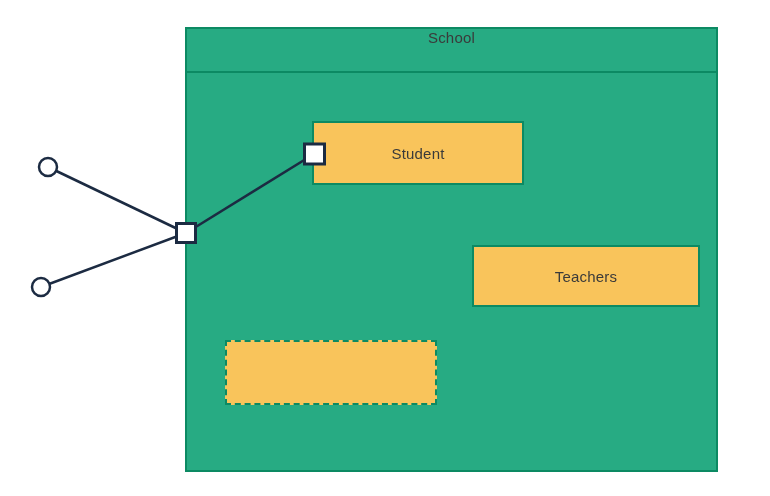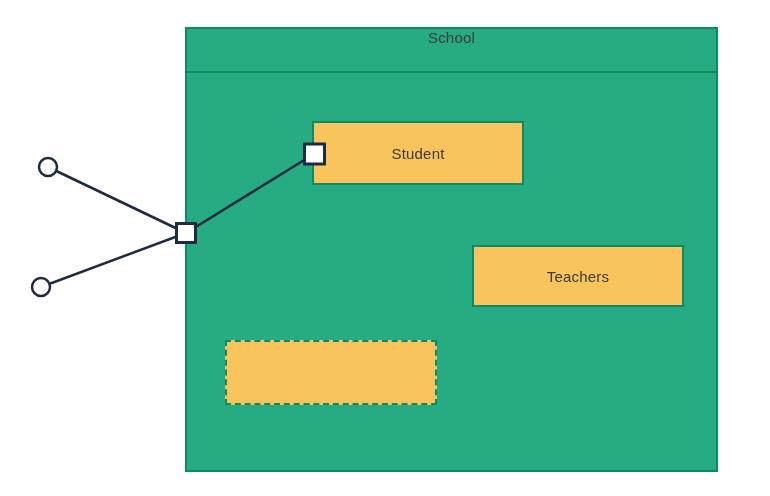--- a/index.html
+++ b/index.html
@@ -42,21 +42,21 @@
   .node {
     position: absolute;
     box-sizing: border-box;
     background: #f9c45b;
     border: 2px solid #0c8a63;
     display: flex;
     align-items: center;
     justify-content: center;
   }
   .node-student  { left: 312px; top: 121px; width: 212px; height: 64px; }
-  .node-teachers { left: 472px; top: 245px; width: 212px; height: 62px; }
+  .node-teachers { left: 472px; top: 245px; width: 228px; height: 62px; }
   .node-ghost    { left: 225px; top: 340px; width: 212px; height: 65px;
                    border: 2px dashed #0c8a63; }
   
   .link-layer {
     position: absolute;
     left: 0; top: 0;
     width: 770px;
     height: 496px;
     pointer-events: none;
   }

